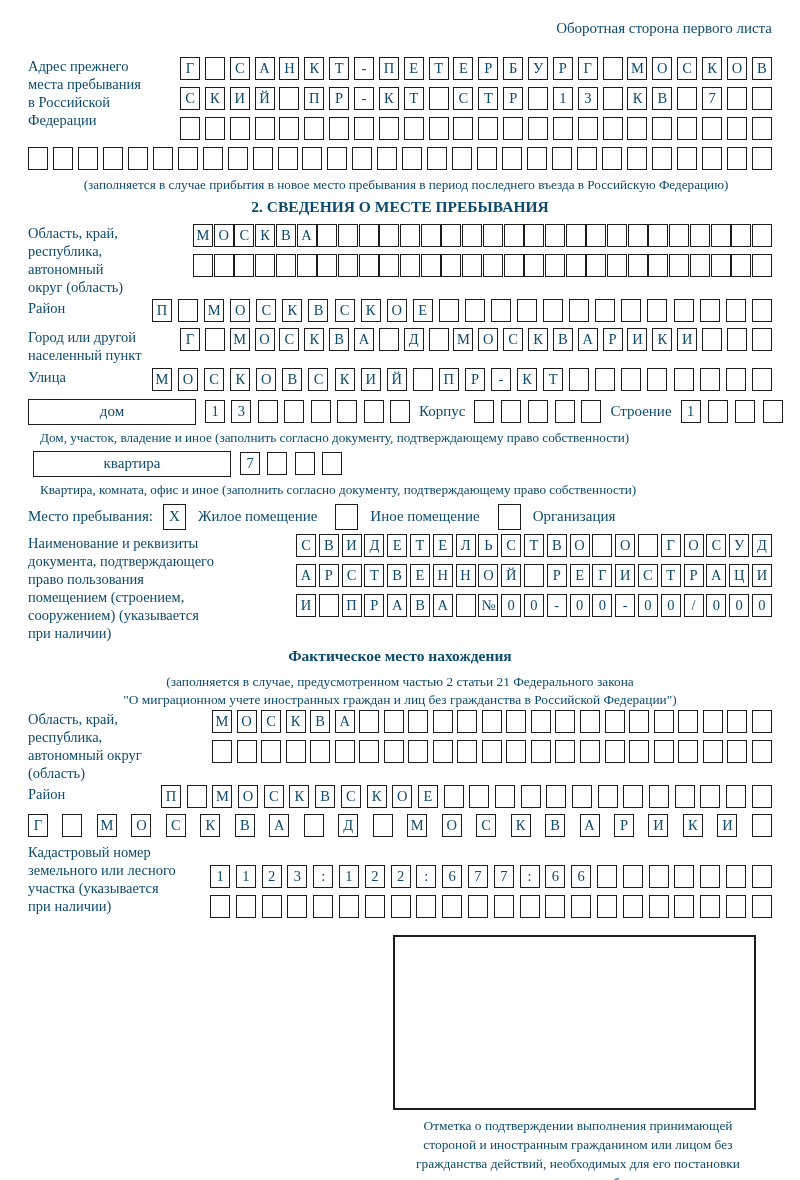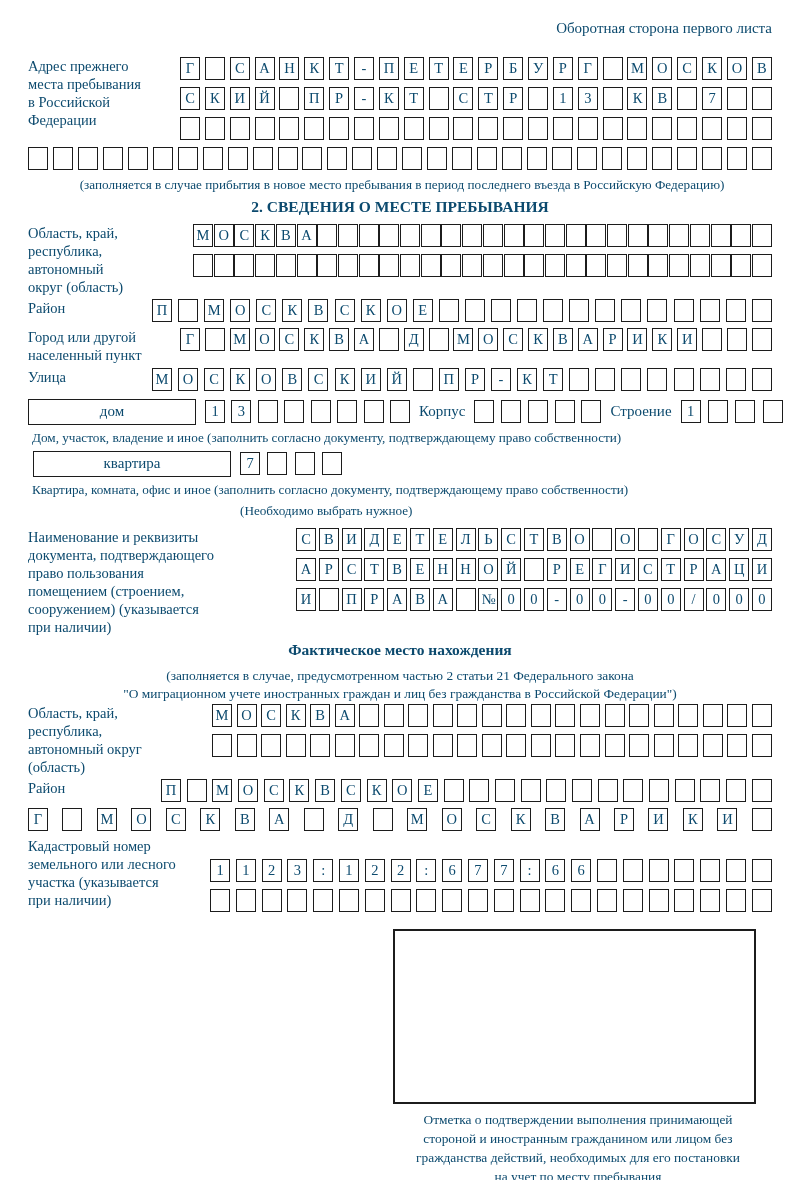--- a/index.html
+++ b/index.html
@@ -14,21 +14,21 @@
   .w152{width:152px;} .w124{width:124px;} .w227{width:227px;}
   .w143{width:143px;} .w133{width:133px;} .w204{width:204px;} .w182{width:182px;}
   .rows{flex:1;min-width:0;}
   .cells{display:flex;justify-content:space-between;flex:1;min-width:0;}
   .brow{margin-bottom:7px;}
   .cell{
     width:20px;height:23px;box-sizing:border-box;border:1.6px solid #1c1c1c;
     display:inline-flex;align-items:center;justify-content:center;
     font-size:14.5px;background:#fff;flex-shrink:0;
   }
-  .caption{font-size:13.2px;margin:0 0 5px 4px;}
+  .caption{font-size:13.2px;margin:0 0 5px 12px;}
   .center{text-align:center;}
   .sect-title{text-align:center;font-weight:bold;font-size:15.5px;margin:4px 0 8px 0;}
   .hrow{display:flex;align-items:center;margin-bottom:5px;}
   .widebox{
     height:26px;box-sizing:border-box;border:1.6px solid #1c1c1c;
     display:flex;align-items:center;justify-content:center;font-size:15px;flex-shrink:0;
   }
   .wb-dom{width:168px;margin-right:9px;}
   .wb-kv{width:198px;margin-left:5px;margin-right:9px;}
   .gw205{width:205px;flex:none;} .gw127{width:127px;flex:none;}
@@ -376,21 +376,29 @@
     <div class="widebox wb-kv">квартира</div>
     <div class="cells gw102">
         <span class="cell">7</span>
         <span class="cell"></span>
         <span class="cell"></span>
         <span class="cell"></span>
       </div>
   </div>
   <div class="caption">Квартира, комната, офис и иное (заполнить согласно документу, подтверждающему право собственности)</div>
 
-  <div class="hint">(Необходимо выбрать нужное)</div>
+  <div class="stay">
+    <span class="lbl">Место пребывания:</span>
+    <span class="chk">X</span>
+    <span class="o-lbl">Жилое помещение</span>
+    <span class="chk"></span>
+    <span class="o-lbl">Иное помещение</span>
+    <span class="chk"></span>
+    <span class="o-lbl">Организация</span>
+  </div>
 
   <div class="frow mb2">
     <div class="flabel w227">Наименование и реквизиты
 документа, подтверждающего
 право пользования
 помещением (строением,
 сооружением) (указывается
 при наличии)</div>
     <div class="rows">
       <div class="cells brow">

